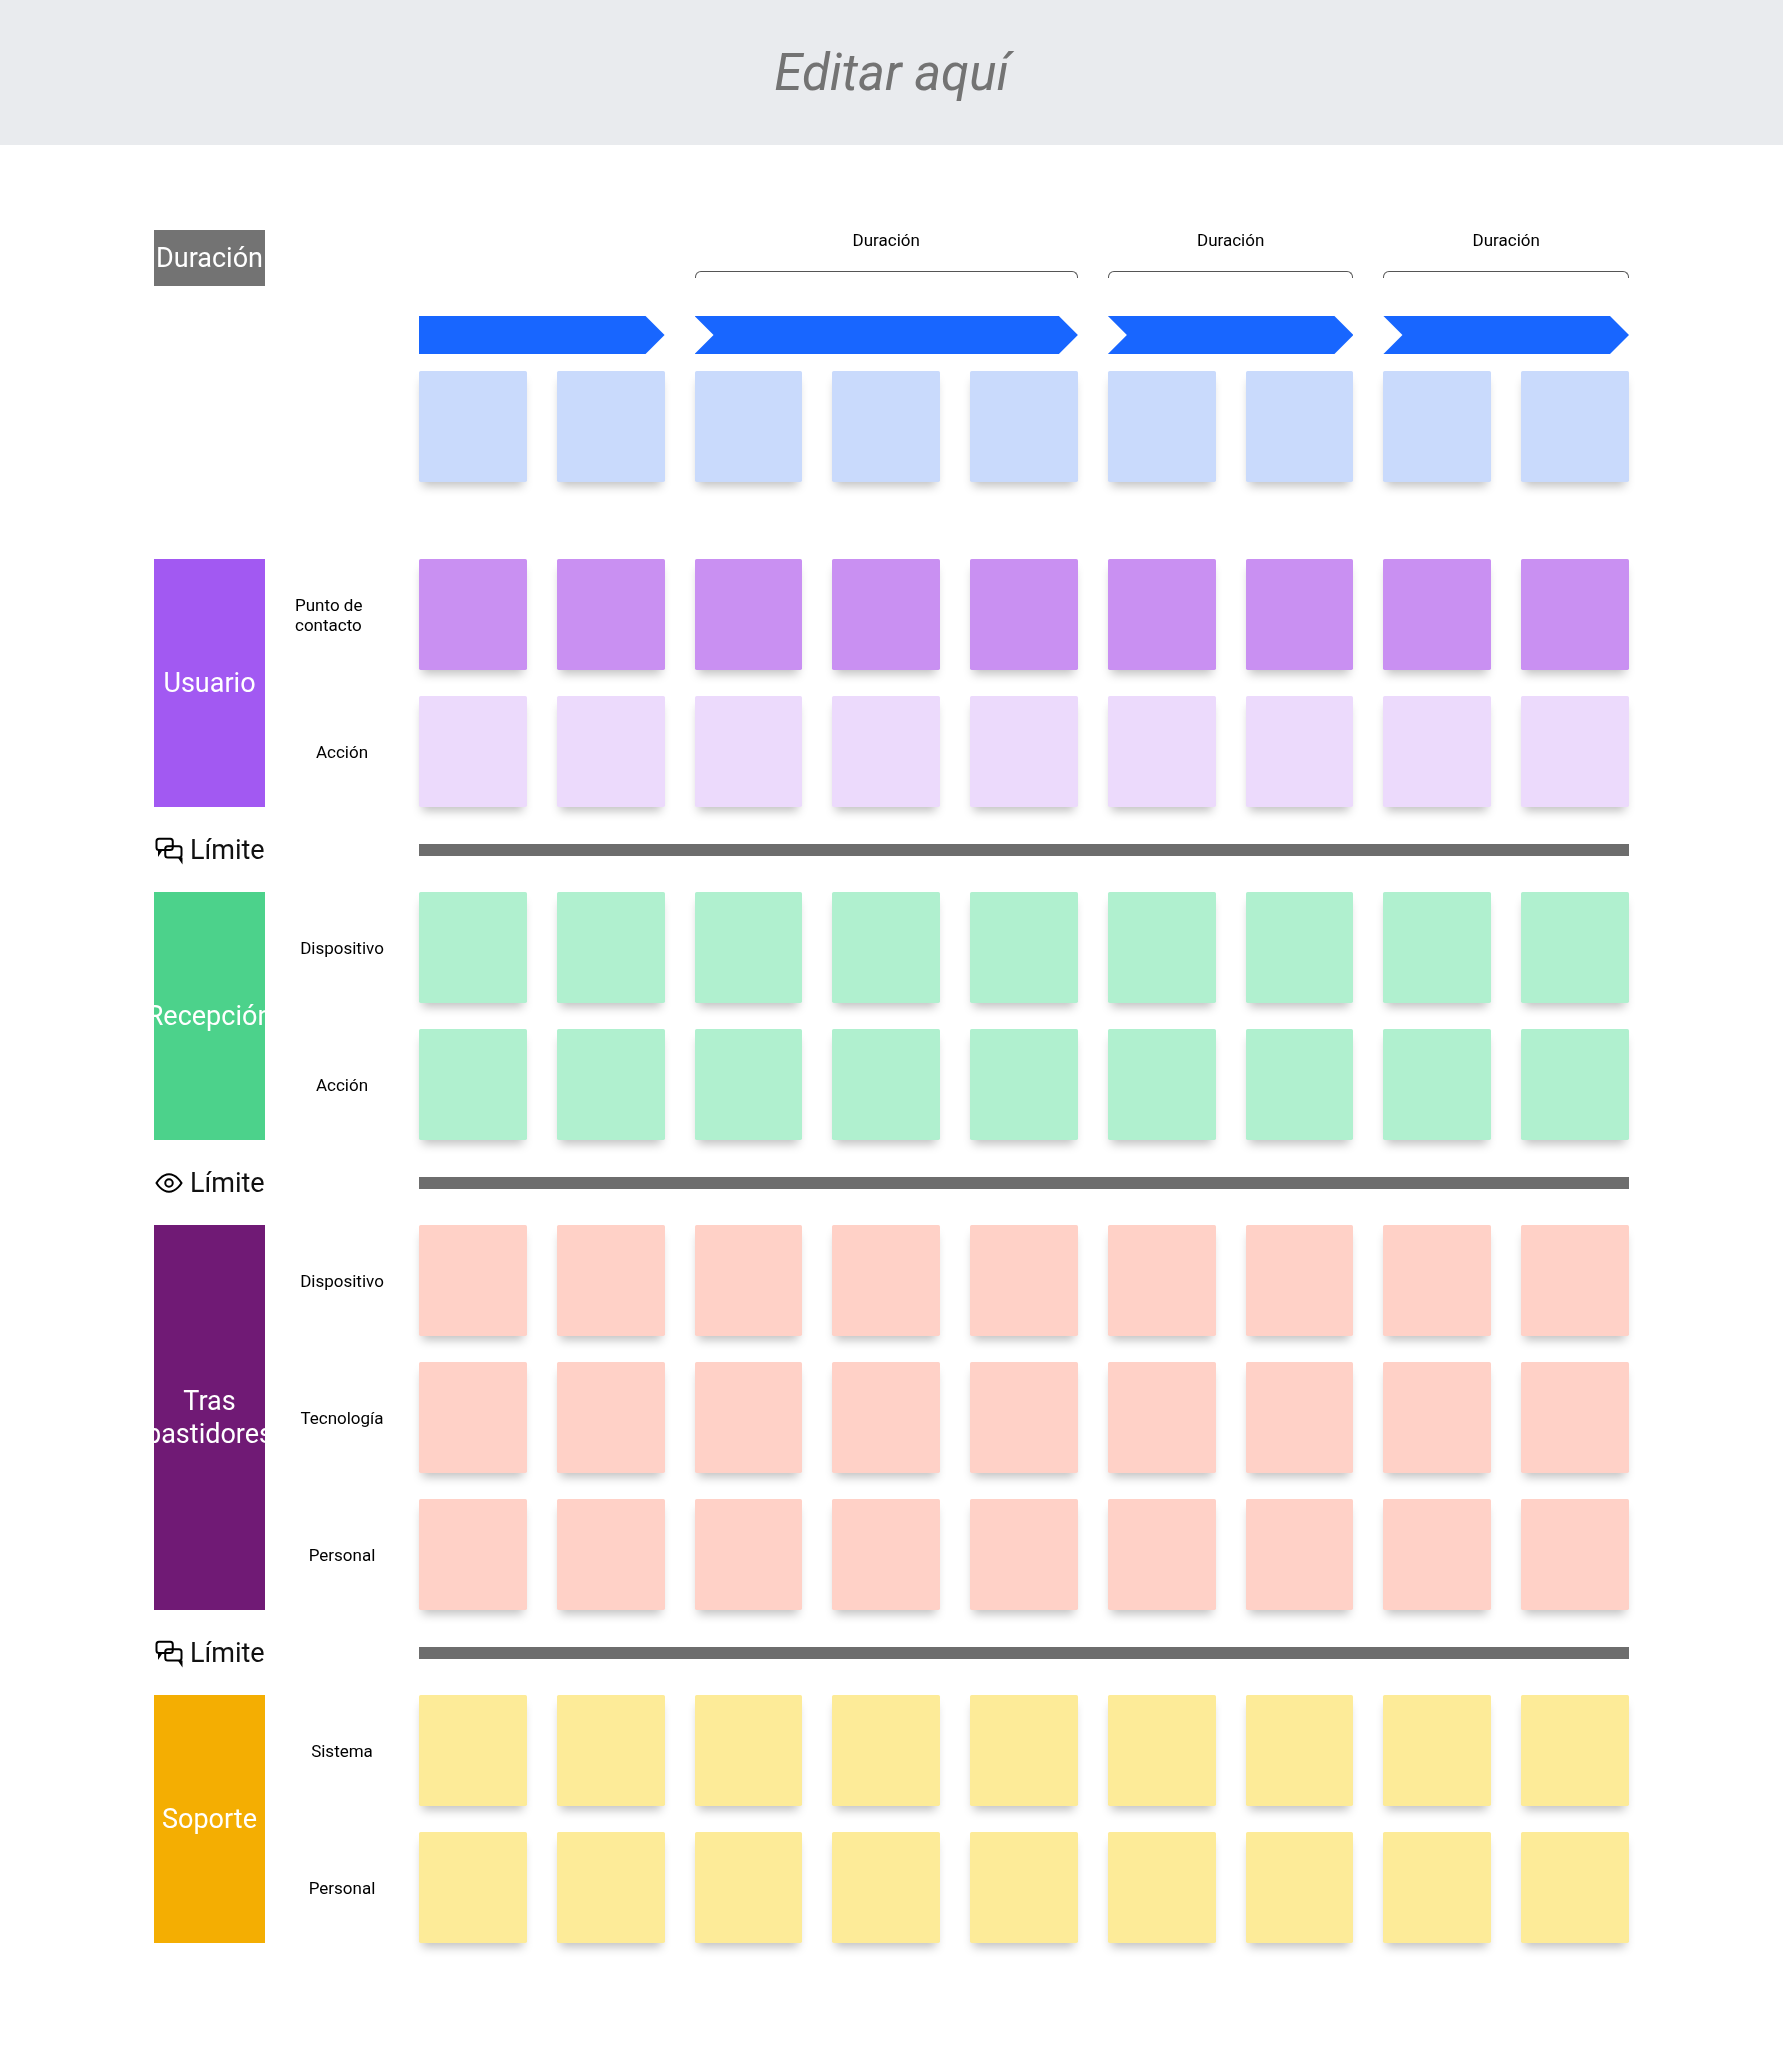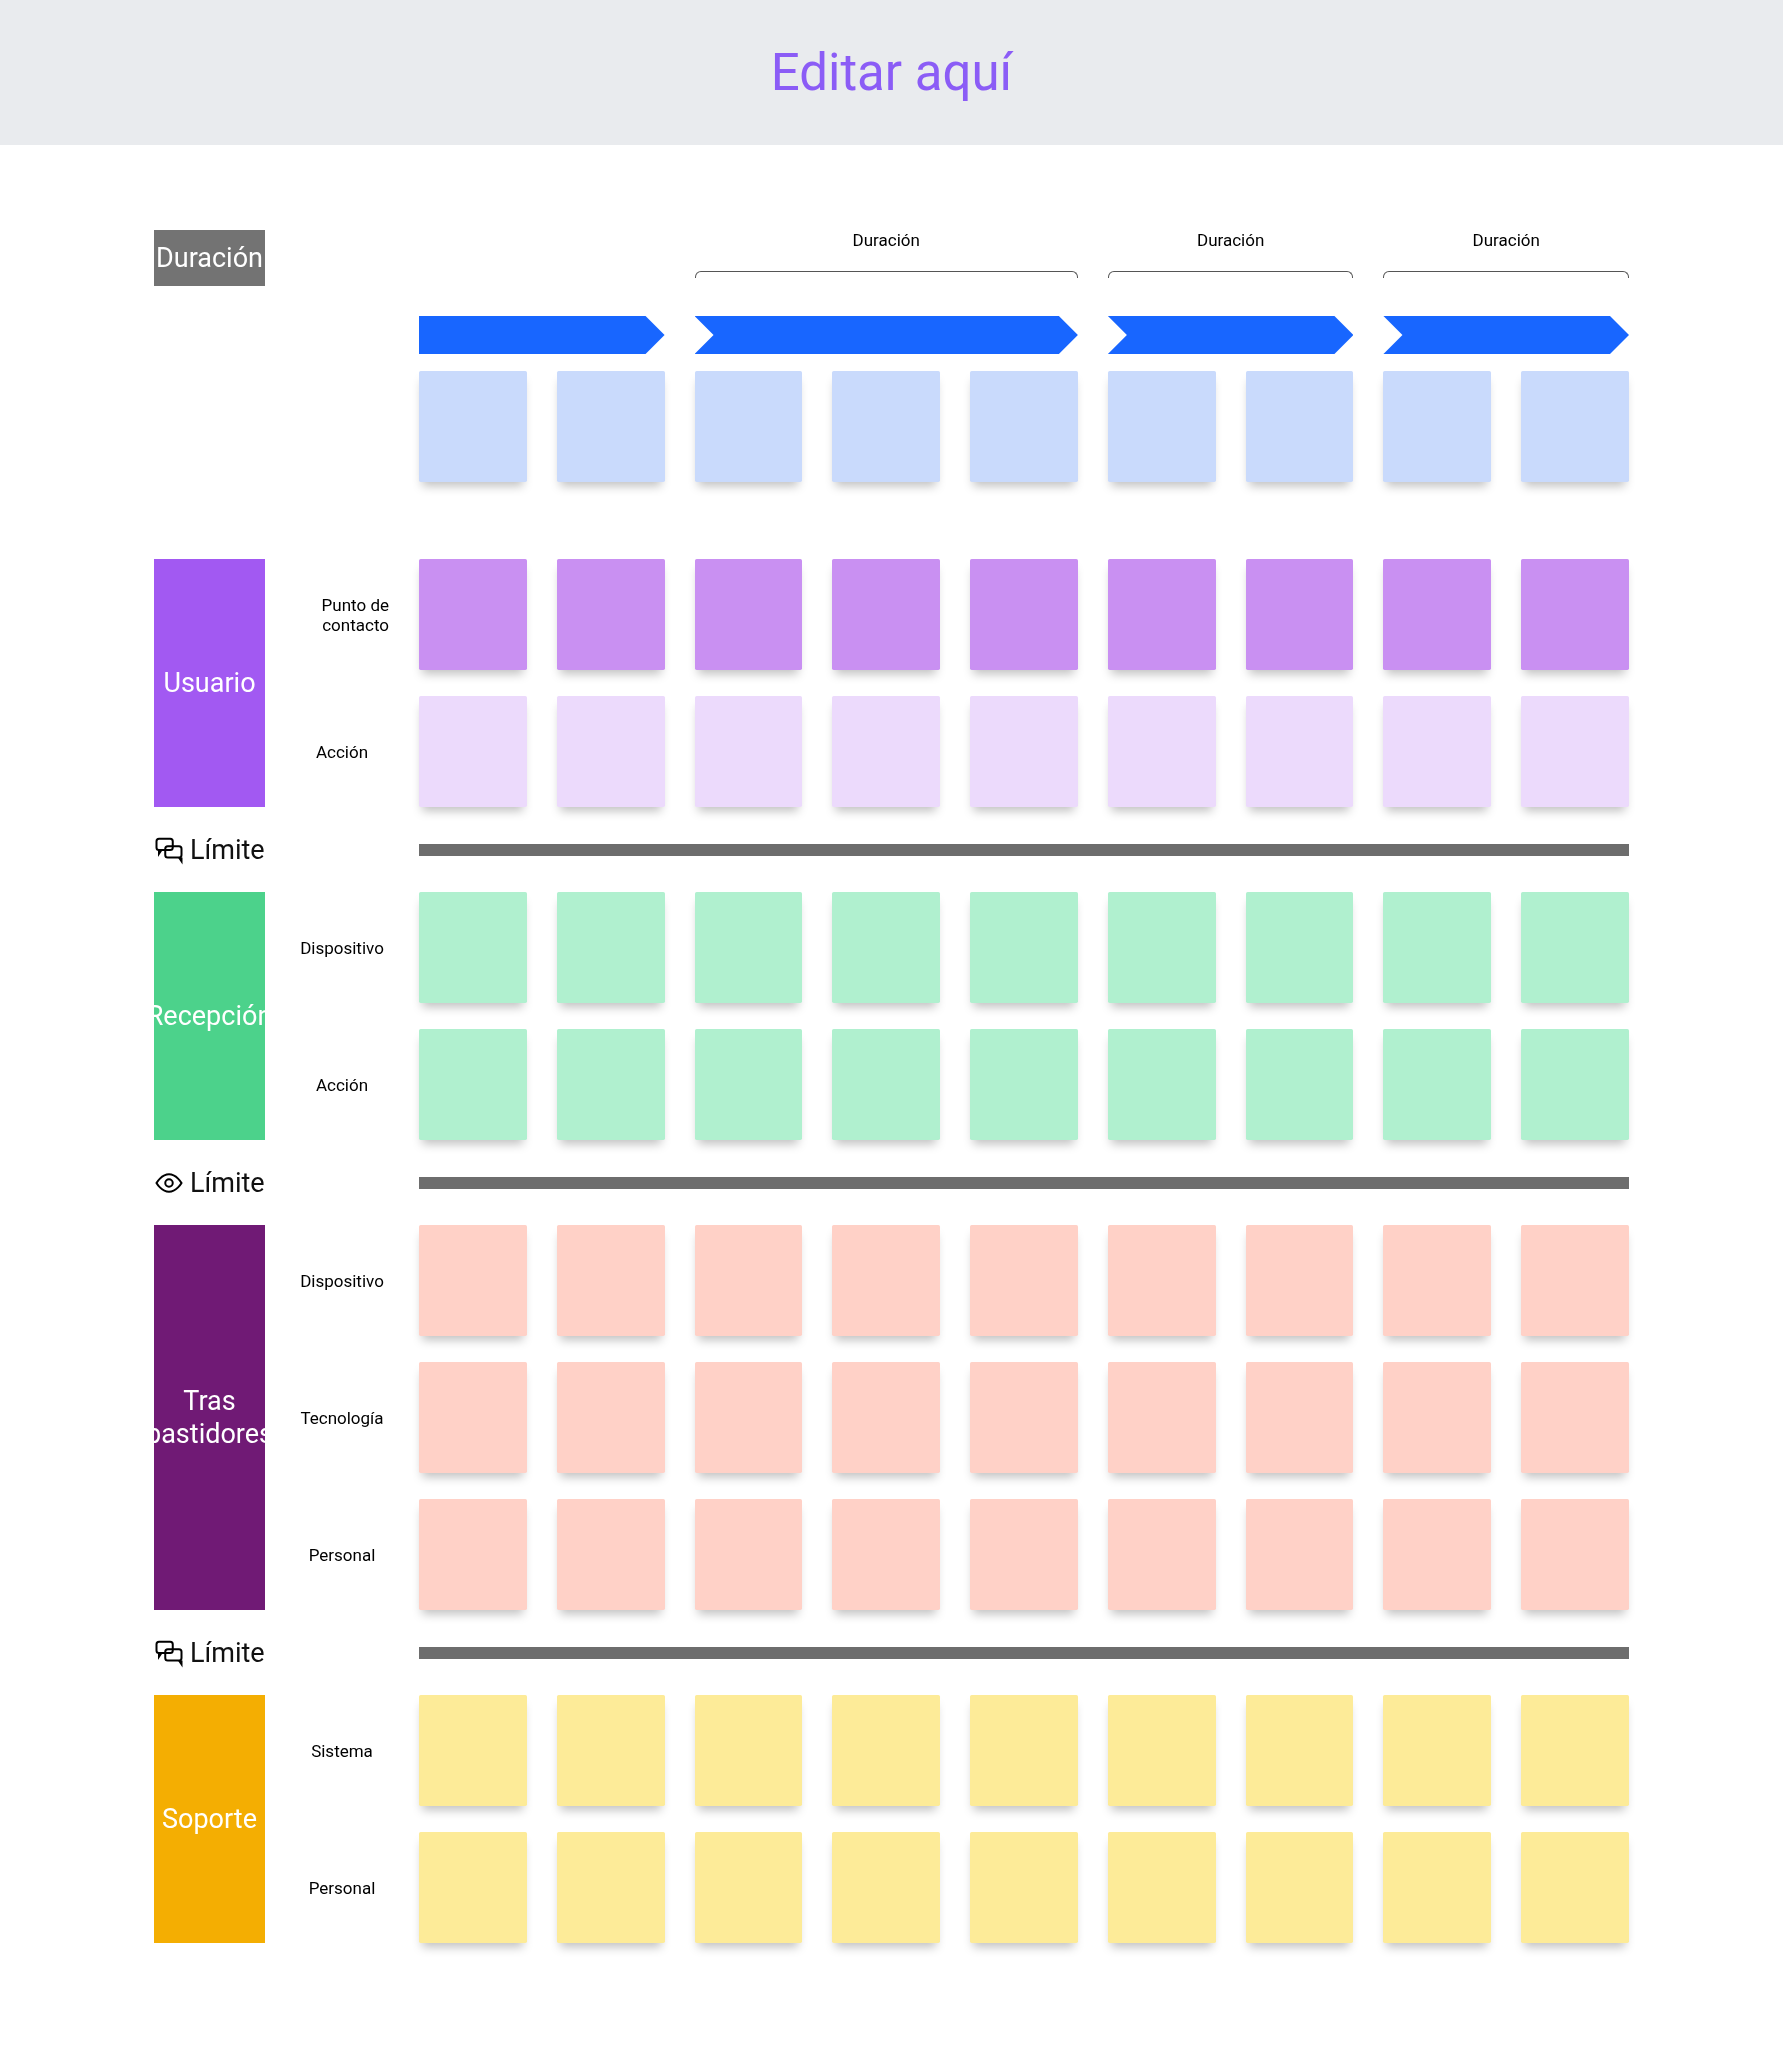--- a/index.html
+++ b/index.html
@@ -7,21 +7,22 @@
     margin: 0;
     font-family: -apple-system, BlinkMacSystemFont, "Segoe UI", Roboto, Helvetica, Arial, sans-serif;
     background: #ffffff;
     color: #111;
   }
   .header {
     background: #e9ebee;
     text-align: center;
     padding: 43px 0;
     font-size: 51px;
-    color: #8b5cf6;
+    color: #737373;
+    font-style: italic;
   }
   .page {
     padding: 77px 154px 94px 154px;
     margin-top: 8px;
   }
   .grid {
     display: grid;
     grid-template-columns: 111px 94px repeat(9, 1fr);
     column-gap: 30px;
     align-items: stretch;
@@ -35,21 +36,21 @@
     justify-content: center;
     text-align: center;
     font-size: 27px;
     line-height: 1.2;
     padding: 8.5px;
   }
   .rowlabel {
     display: flex;
     align-items: center;
     justify-content: center;
-    text-align: right;
+    text-align: left;
     font-size: 17px;
     color: #000;
   }
 
   .card {
     border-radius: 1.7px;
     box-shadow: 0 7.7px 9.4px -2.6px rgba(0,0,0,0.25);
     height: 111px;
   }
 

